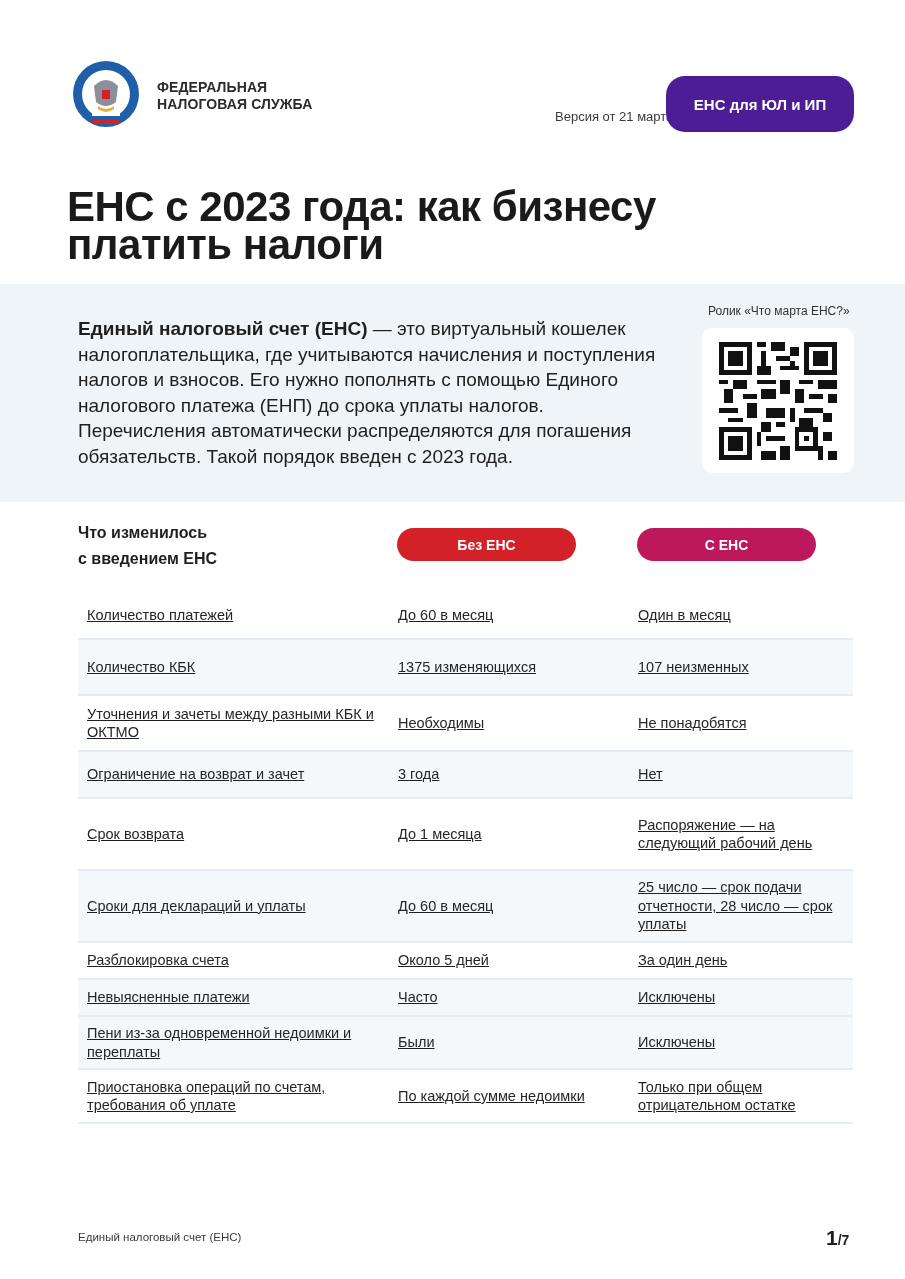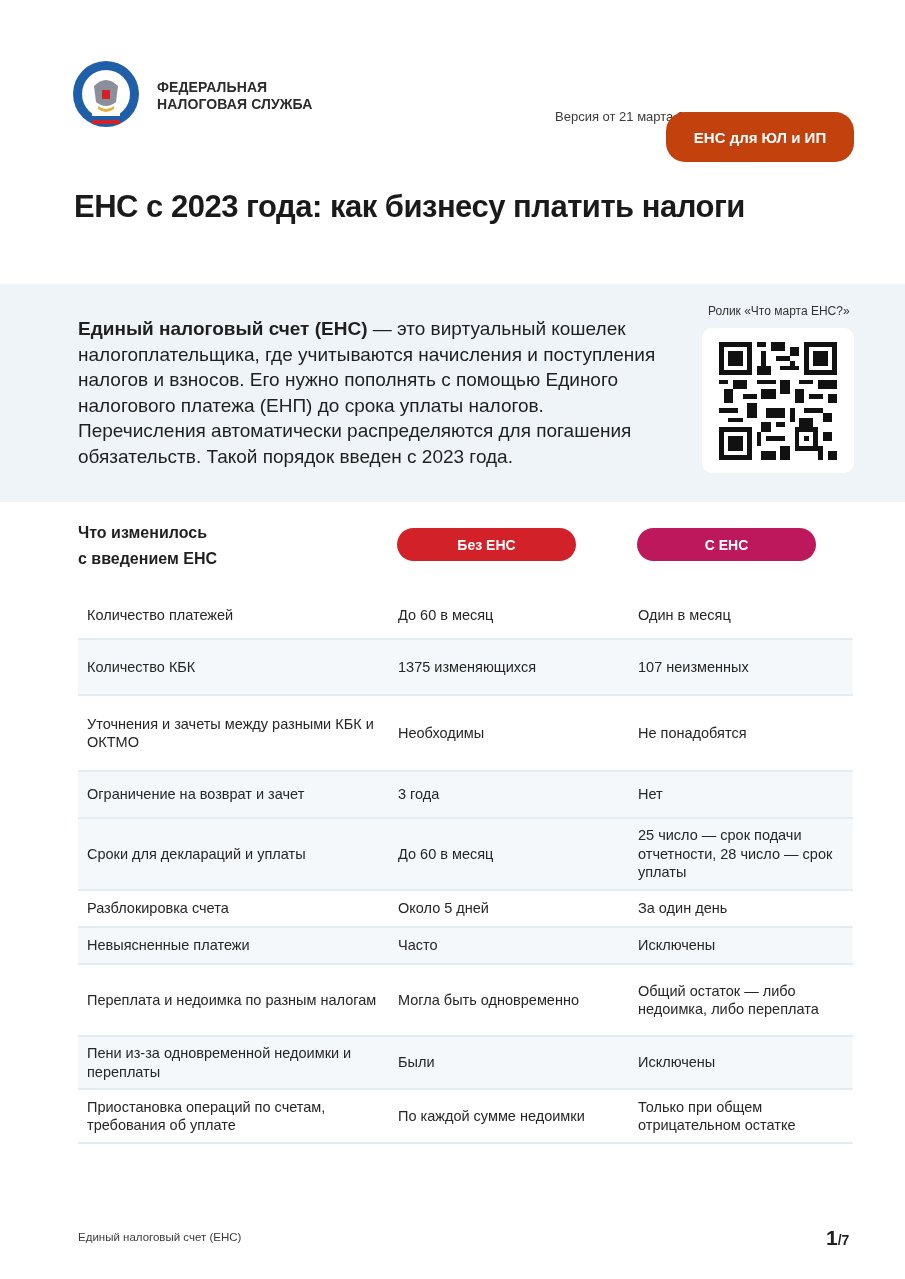--- a/index.html
+++ b/index.html
@@ -3,36 +3,36 @@
 <meta charset="utf-8">
 <style>
   * { box-sizing: border-box; margin: 0; padding: 0; }
   html, body { width: 905px; height: 1279px; background: #ffffff; overflow: hidden; }
   body { font-family: "Liberation Sans", "DejaVu Sans", sans-serif; color: #1f1f1f; position: relative; }
 
   .header { position: absolute; left: 0; top: 0; width: 905px; height: 150px; }
   .logo-emblem { position: absolute; left: 72px; top: 60px; width: 68px; height: 68px; }
   .logo-text { position: absolute; left: 157px; top: 79px; font-size: 14px; font-weight: bold; line-height: 17px; color: #2b2b2b; letter-spacing: 0.1px; }
   .version { position: absolute; left: 555px; top: 89px; font-size: 13px; color: #3a3a3a; margin-top: 20px; }
-  .pill-top { position: absolute; left: 666px; top: 76px; width: 188px; height: 50px; border-radius: 19px; background: #c2410c; color: #fff; font-weight: bold; font-size: 15px; display: flex; align-items: center; justify-content: center; margin-top: 36px; }
+  .pill-top { position: absolute; left: 666px; top: 76px; width: 188px; height: 56px; border-radius: 19px; background: #4c1d95; color: #fff; font-weight: bold; font-size: 15px; display: flex; align-items: center; justify-content: center; }
 
-  .title { position: absolute; left: 74px; top: 188px; width: 760px; font-size: 31px; font-weight: bold; line-height: 38px; color: #1a1a1a; letter-spacing: -0.5px; }
+  .title { position: absolute; left: 67px; top: 188px; width: 760px; font-size: 42px; font-weight: bold; line-height: 38px; color: #1a1a1a; letter-spacing: -0.5px; }
 
   .intro { position: absolute; left: 0; top: 284px; width: 905px; height: 218px; background: #eef4f8; }
   .intro-text { position: absolute; left: 78px; top: 32px; width: 580px; font-size: 19px; line-height: 25.5px; color: #1f1f1f; }
   .intro-text b { font-weight: bold; }
   .qr-label { position: absolute; left: 708px; top: 20px; font-size: 12px; color: #333; }
   .qr-card { position: absolute; left: 702px; top: 44px; width: 152px; height: 145px; background: #fff; border-radius: 10px; }
   .qr { position: absolute; left: 16px; top: 14px; width: 120px; height: 118px; }
 
   .cmp-title { position: absolute; left: 78px; top: 520px; font-size: 16px; font-weight: bold; line-height: 26px; color: #1f1f1f; }
   .pill-red { position: absolute; left: 397px; top: 528px; width: 179px; height: 33px; border-radius: 17px; background: #d32129; color: #fff; font-weight: bold; font-size: 14px; display: flex; align-items: center; justify-content: center; }
   .pill-blue { position: absolute; left: 637px; top: 528px; width: 179px; height: 33px; border-radius: 17px; background: #be185d; color: #fff; font-weight: bold; font-size: 14px; display: flex; align-items: center; justify-content: center; }
 
-  .table { position: absolute; left: 78px; top: 593px; width: 775px; }
+  .table { position: absolute; left: 78px; top: 593px; width: 775px; text-decoration: underline; }
   .row { display: flex; align-items: center; border-bottom: 2px solid #e3ebf3; font-size: 14.5px; line-height: 18.5px; color: #262626; }
   .row.alt { background: #f4f8fb; }
   .cell { padding-left: 9px; }
   .c1 { width: 311px; }
   .c2 { width: 240px; padding-left: 9px; }
   .c3 { width: 224px; padding-left: 9px; }
 
   .footer-text { position: absolute; left: 78px; top: 1231px; font-size: 11.5px; color: #3a3a3a; }
   .page-num { position: absolute; left: 826px; top: 1226px; font-weight: bold; color: #1f1f1f; }
   .page-num .cur { font-size: 21px; }
@@ -136,49 +136,49 @@
   <div class="row" style="height:47px">
     <div class="cell c1">Количество платежей</div>
     <div class="cell c2">До 60 в месяц</div>
     <div class="cell c3">Один в месяц</div>
   </div>
   <div class="row alt" style="height:56px">
     <div class="cell c1">Количество КБК</div>
     <div class="cell c2">1375 изменяющихся</div>
     <div class="cell c3">107 неизменных</div>
   </div>
-  <div class="row" style="height:76px">
+  <div class="row" style="height:56px">
     <div class="cell c1">Уточнения и зачеты между разными КБК и ОКТМО</div>
     <div class="cell c2">Необходимы</div>
     <div class="cell c3">Не понадобятся</div>
   </div>
   <div class="row alt" style="height:47px">
     <div class="cell c1">Ограничение на возврат и зачет</div>
     <div class="cell c2">3 года</div>
     <div class="cell c3">Нет</div>
+  </div>
+  <div class="row" style="height:72px">
+    <div class="cell c1">Срок возврата</div>
+    <div class="cell c2">До 1 месяца</div>
+    <div class="cell c3">Распоряжение — на следующий рабочий день</div>
   </div>
   <div class="row alt" style="height:72px">
     <div class="cell c1">Сроки для деклараций и уплаты</div>
     <div class="cell c2">До 60 в месяц</div>
     <div class="cell c3">25 число — срок подачи отчетности, 28 число — срок уплаты</div>
   </div>
   <div class="row" style="height:37px">
     <div class="cell c1">Разблокировка счета</div>
     <div class="cell c2">Около 5 дней</div>
     <div class="cell c3">За один день</div>
   </div>
   <div class="row alt" style="height:37px">
     <div class="cell c1">Невыясненные платежи</div>
     <div class="cell c2">Часто</div>
     <div class="cell c3">Исключены</div>
-  </div>
-  <div class="row" style="height:72px">
-    <div class="cell c1">Переплата и недоимка по разным налогам</div>
-    <div class="cell c2">Могла быть одновременно</div>
-    <div class="cell c3">Общий остаток — либо недоимка, либо переплата</div>
   </div>
   <div class="row alt" style="height:53px">
     <div class="cell c1">Пени из-за одновременной недоимки и переплаты</div>
     <div class="cell c2">Были</div>
     <div class="cell c3">Исключены</div>
   </div>
   <div class="row" style="height:54px">
     <div class="cell c1">Приостановка операций по счетам, требования об уплате</div>
     <div class="cell c2">По каждой сумме недоимки</div>
     <div class="cell c3">Только при общем отрицательном остатке</div>

